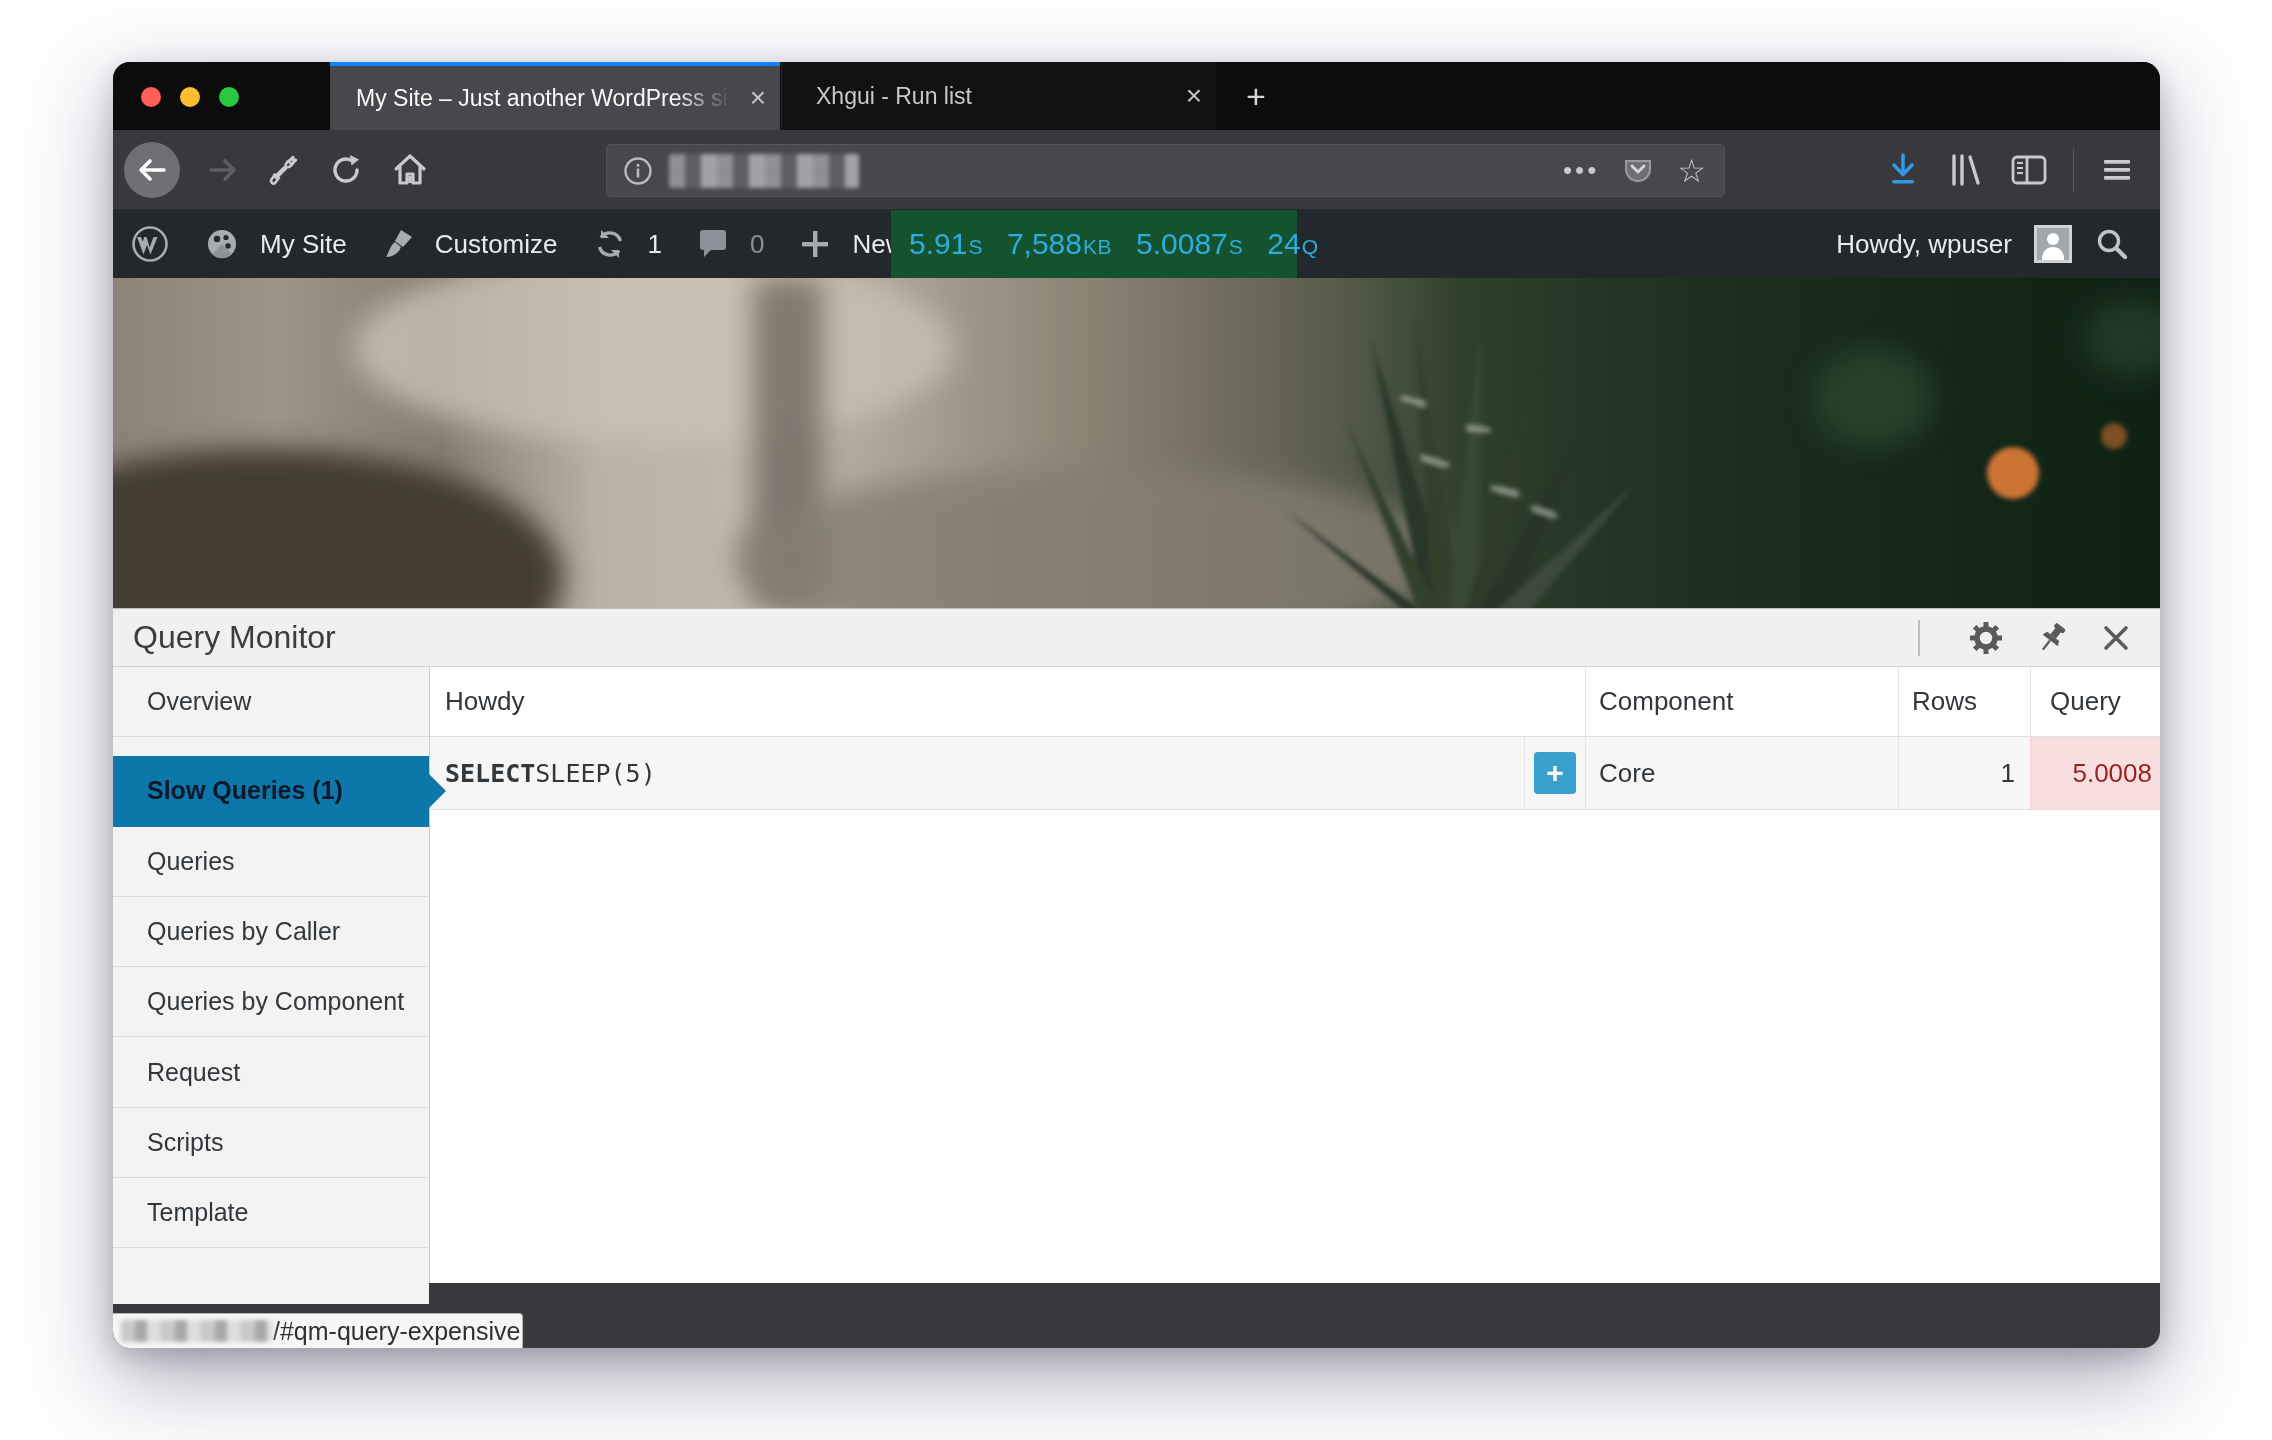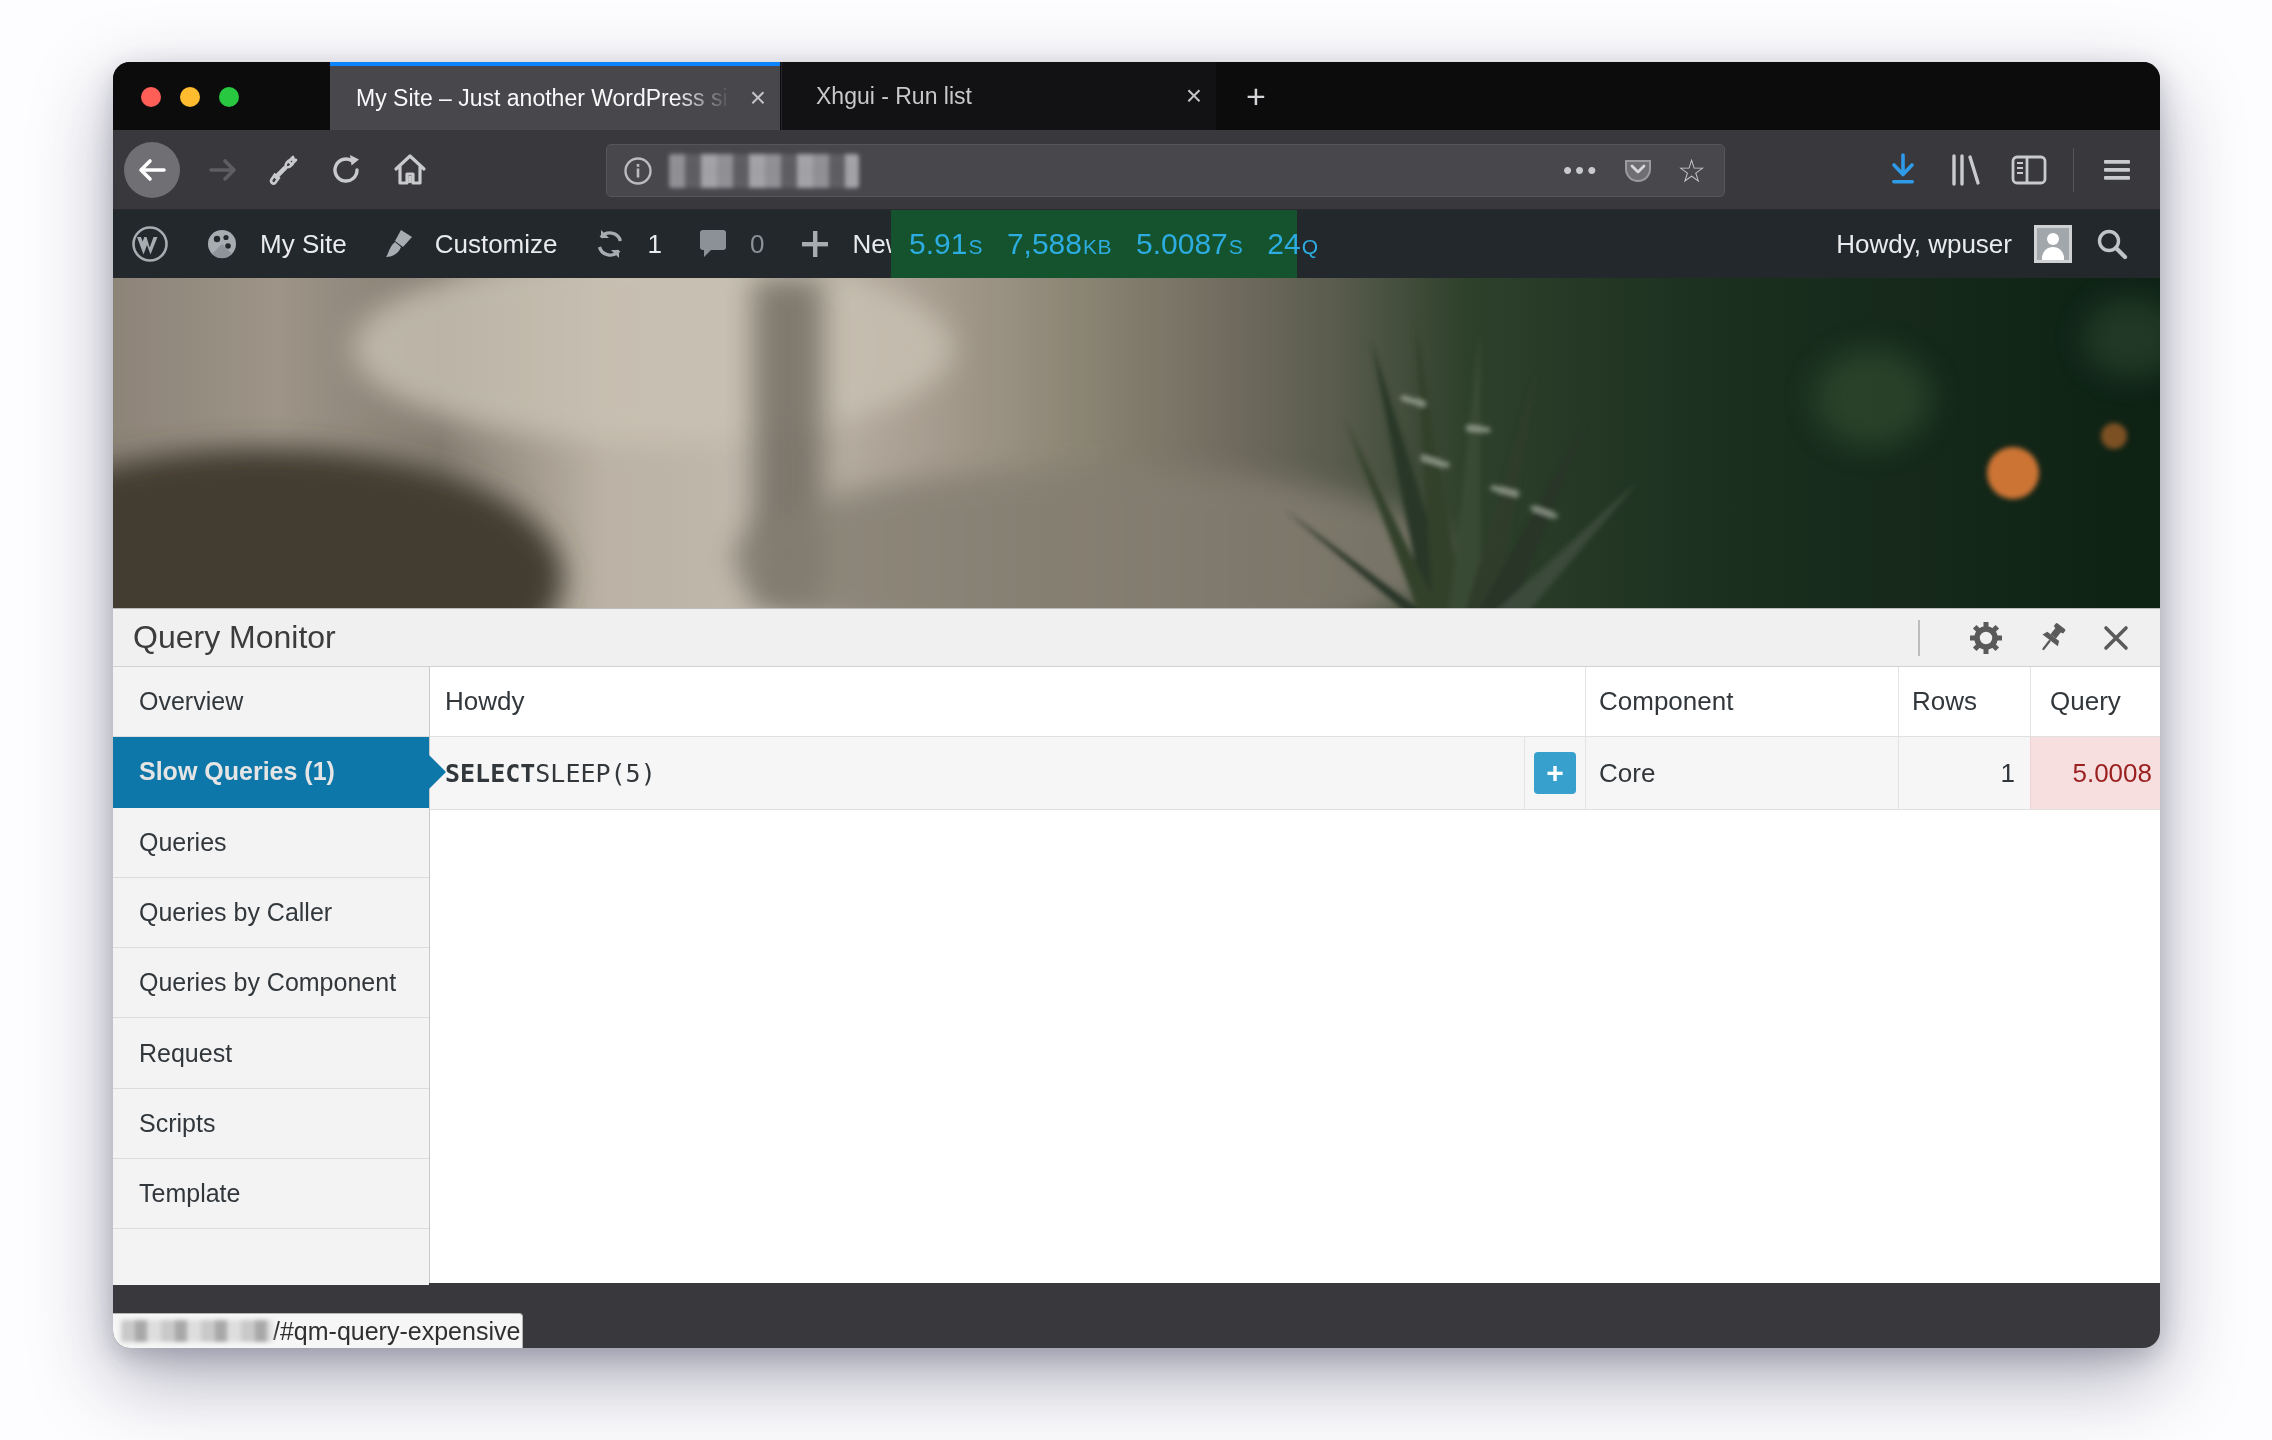--- a/index.html
+++ b/index.html
@@ -66,23 +66,23 @@
   
   .qm-panel{ position:absolute; left:0; top:546px; width:2047px; height:675px; background:#fff; z-index:10; }
   .qm-titlebar{ position:absolute; left:0; top:0; width:100%; height:59px; background:#f0f0f0;
     border-top:1px solid #bdbdbd; border-bottom:1px solid #d2d2d2; display:flex; align-items:center; }
   .qm-title{ padding-left:20px; font-size:32px; color:#3c3c3c; }
   .qm-controls{ margin-left:auto; display:flex; align-items:center; gap:30px; padding-right:28px; }
   .drag-line{ width:2px; height:36px; background:#bdbdbd; margin-right:18px; }
 
   .qm-side{ position:absolute; left:0; top:59px; width:317px; height:616px; background:#f3f3f3;
     border-right:1px solid #c9c9c9; z-index:6; }
-  .qm-side-item{ position:relative; height:70.3px; display:flex; align-items:center; padding-left:26px;
+  .qm-side-item{ position:relative; height:70.3px; display:flex; align-items:center; padding-left:34px;
     font-size:25px; color:#32373c; border-bottom:1px solid #dcdcdc; background:#f3f3f3; }
-  .qm-side-item.s-active{ background:#0c77a8; color:#e5e5e5; font-weight:700; border-bottom-color:#0c77a8; }
+  .qm-side-item.s-active{ background:#0c77a8; color:#0f172a; font-weight:700; border-bottom-color:#0c77a8;margin-top:19px; }
   .qm-side-item.s-active::after{ content:""; position:absolute; right:-17px; top:50%; margin-top:-17px;
     border-left:17px solid #0c77a8; border-top:17px solid transparent; border-bottom:17px solid transparent; }
   .qm-side-partial{ height:56px; background:#f3f3f3; }
 
   .qm-content{ position:absolute; left:317px; top:59px; width:1730px; height:616px; background:#fff; }
   .qm-thead{ display:flex; height:70px; background:#fff; border-bottom:1px solid #e0e0e0;
     font-size:26px; color:#32373c; }
   .qm-trow{ display:flex; height:73px; background:#f6f6f6; border-bottom:1px solid #e0e0e0; }
   .c-query{ width:1155px; display:flex; align-items:center; padding-left:15px; }
   .r-query{ width:1094px; display:flex; align-items:center; padding-left:15px;

